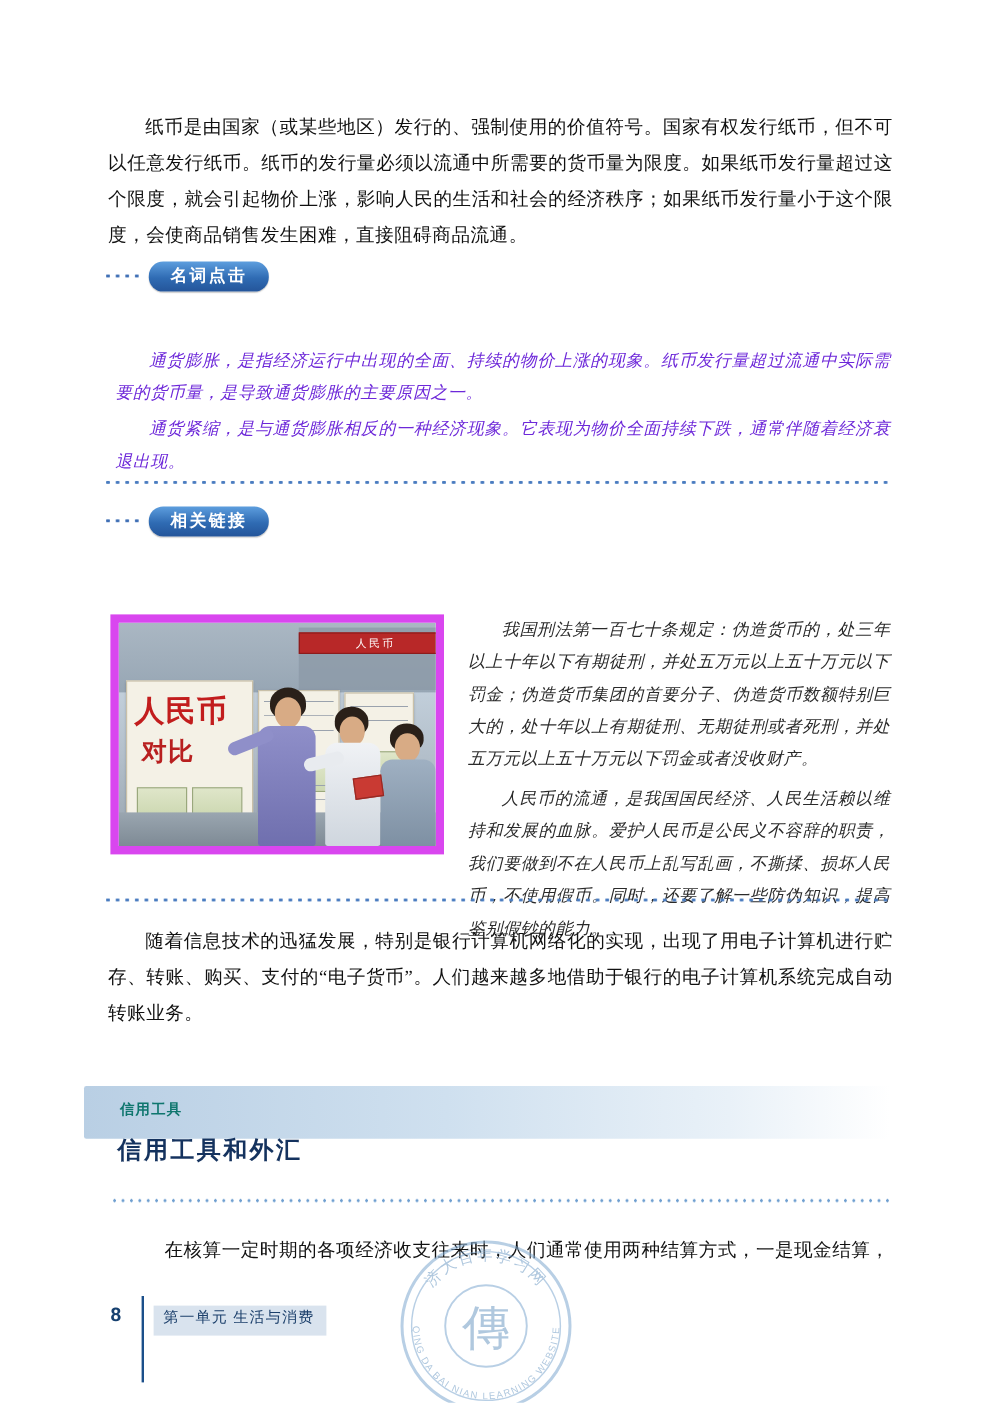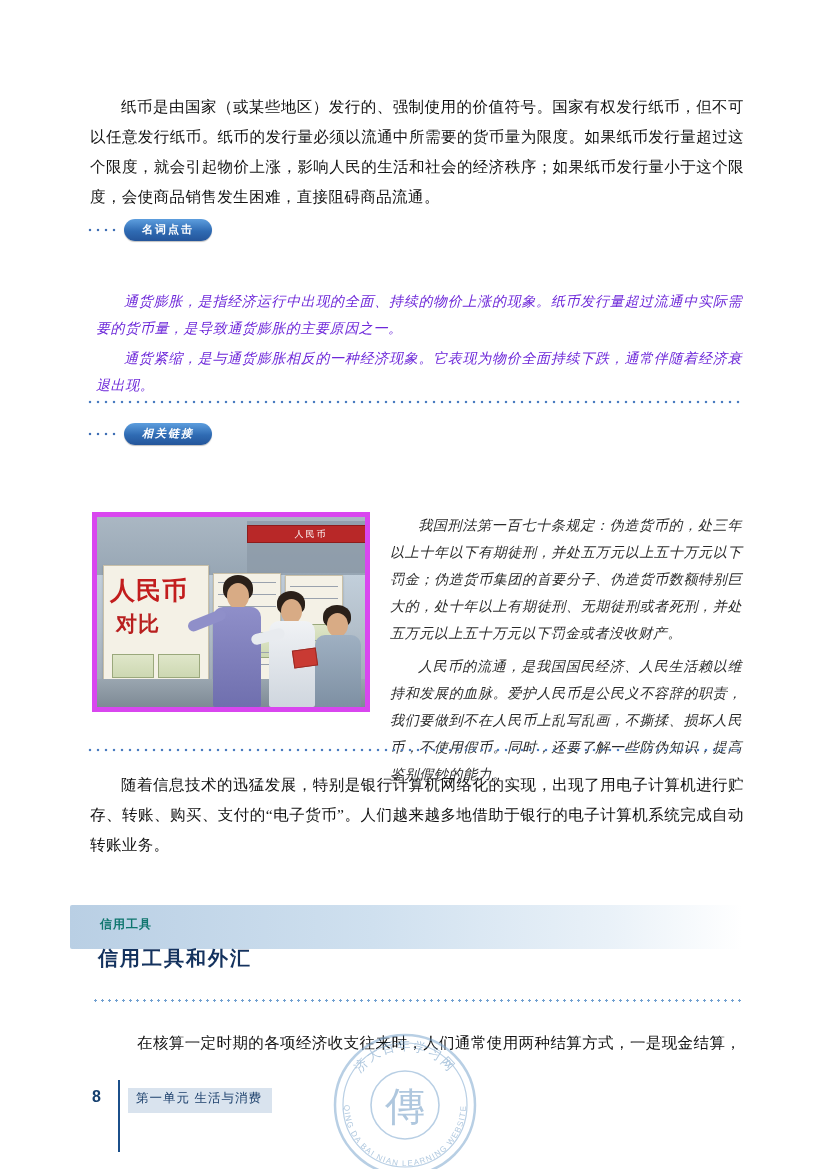--- a/index.html
+++ b/index.html
@@ -59,31 +59,31 @@
     background-image: radial-gradient(circle, #3f6fb5 1.4px, transparent 1.6px);
     background-size: 8px 4px;
     background-repeat: repeat-x;
     margin-right: 4px;
   }
   .pill {
     display: inline-block;
     color: #ffffff;
     font-family: "Liberation Sans", sans-serif;
     font-weight: bold;
-    font-size: 11px;
+    font-size: 14px;
     letter-spacing: 2px;
     padding: 3px 18px 4px 18px;
     border-radius: 12px;
     background: linear-gradient(#5d9ede, #2f6bb3 55%, #24559a);
     box-shadow: 0 1px 1px rgba(0,0,0,.25);
     white-space: nowrap;
   }
 
   #pill-terms { left: 86px; top: 218px; }
-  #pill-links { left: 86px; top: 422px; font-style: italic; }
+  #pill-links { left: 86px; top: 422px; }
 
   
   .dotted-sep {
     position: absolute;
     height: 4px;
     background-image: radial-gradient(circle, #4a7cc0 1.4px, transparent 1.6px);
     background-size: 8px 4px;
     background-repeat: repeat-x;
   }
   #sep-terms-bottom { left: 86px; top: 400px; width: 656px; }
@@ -117,21 +117,21 @@
   #terms-p2 { left: 96px; top: 345px; width: 646px; }
 
   #links-p1 { left: 96px; top: 464px; width: 646px; }
 
   
   #photo-wrap {
     position: absolute;
     left: 92px; top: 512px;
     width: 278px; height: 200px;
     overflow: hidden;
-    border: 5px solid #d946ef;
+    border: 7px solid #d946ef;
     box-sizing: border-box;
   }
   #photo-wrap .sky {
     position: absolute; inset: 0;
     background: linear-gradient(#cdd8e2 0%, #c2cfdb 30%, #b3bfca 60%, #97a3ae 100%);
   }
   .poster-board {
     position: absolute;
     background: #f4f1e6;
     border: 1px solid #c9c0a8;

